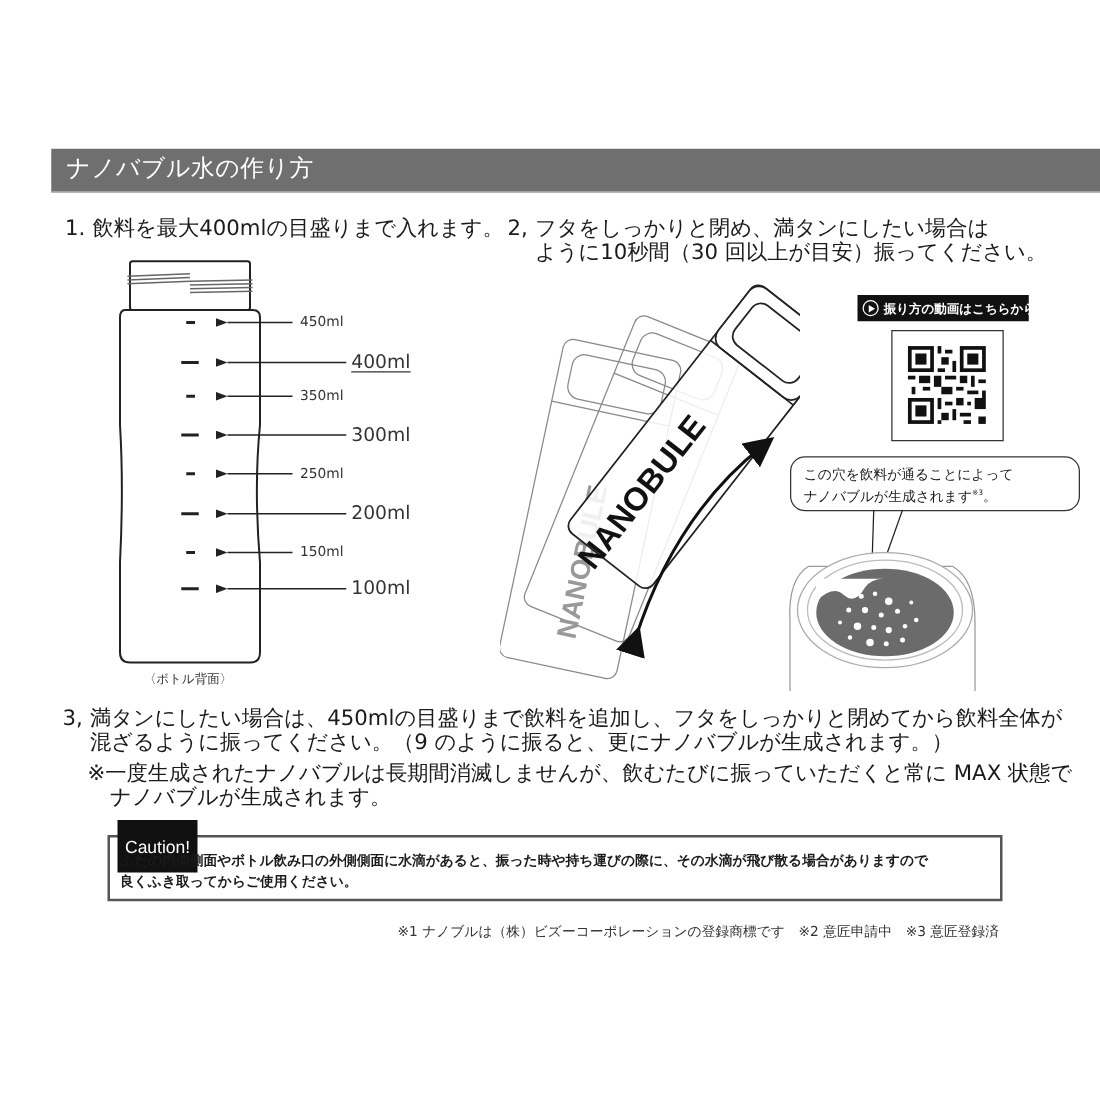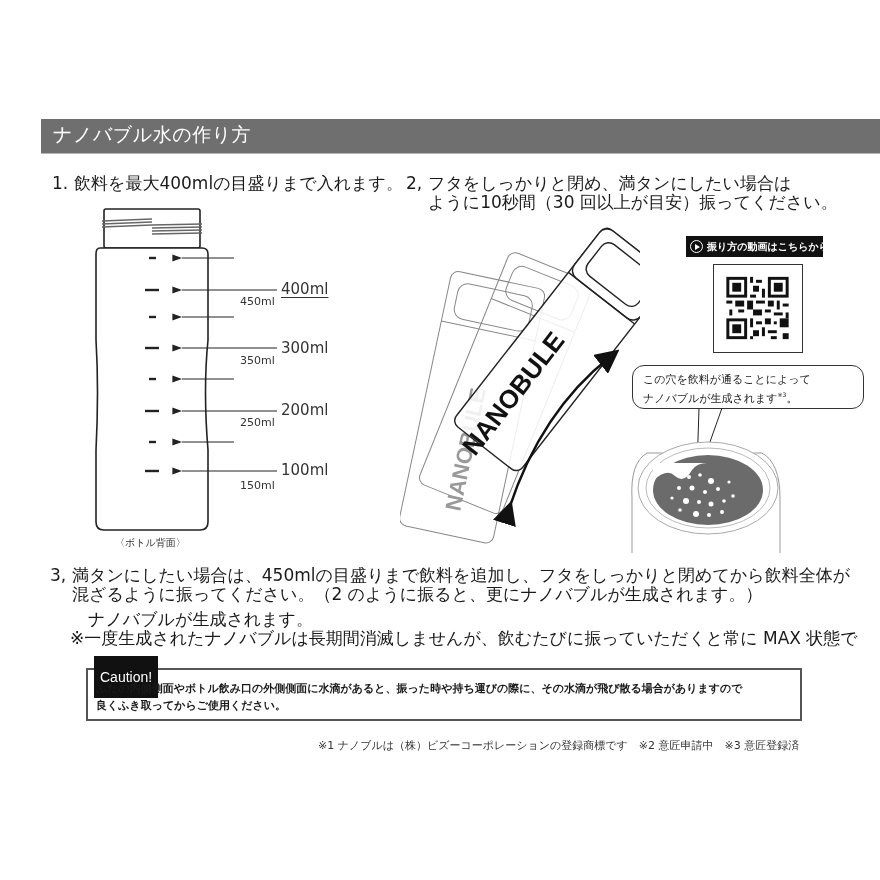--- a/index.html
+++ b/index.html
@@ -8,21 +8,21 @@
   .abs { position: absolute; }
   .header-bar { left: 41px; top: 119px; width: 861px; height: 34px; background: #706f6f;
                 border-bottom: 1px solid #b5b5b5; }
   .header-title { position: absolute; left: 12px; top: 3px; color: #ffffff; font-size: 19px;
                   letter-spacing: 0.5px; }
   .step { font-size: 17px; line-height: 19px; white-space: nowrap; }
   .step .num { display: inline-block; width: 22px; }
   .indent { padding-left: 22px; }
   .bottle-svg, .shake-svg, .cap-svg { position: absolute; }
   .ml { position: absolute; color: #333; white-space: nowrap; }
-  .ml.small { font-size: 11px; margin-top: 44px; }
+  .ml.small { font-size: 11px; }
   .ml.big { font-size: 15px; }
   .ml.underline { text-decoration: underline; text-underline-offset: 3px; }
   .caption-back { font-size: 10px; color: #333; }
   .video-label { left: 686px; top: 236px; width: 137px; height: 21px; background: #111;
                  color: #fff; font-size: 10px; font-weight: bold; display: flex; align-items: center;
                  gap: 4px; padding-left: 4px; box-sizing: border-box; white-space: nowrap; }
   .play-icon { width: 13px; height: 13px; border: 1.5px solid #fff; border-radius: 50%;
                position: relative; box-sizing: border-box; flex: none; }
   .play-icon::after { content: ""; position: absolute; left: 4px; top: 2.5px; border-left: 5px solid #fff;
                       border-top: 3.5px solid transparent; border-bottom: 3.5px solid transparent; }
@@ -224,26 +224,26 @@
       <circle cx="84" cy="106" r="3"></circle>
       <circle cx="97" cy="107" r="2"></circle>
     <circle cx="110" cy="104" r="2"></circle>
       <circle cx="121" cy="88" r="1.8"></circle>
       <circle cx="117" cy="74" r="1.6"></circle>
   </g>
 </svg>
 
 <div class="abs step step3">
   <div><span class="num">3,</span><span>満タンにしたい場合は、450mlの目盛りまで飲料を追加し、フタをしっかりと閉めてから飲料全体が</span></div>
-  <div class="indent">混ざるように振ってください。（2 のように振ると、更にナノバブルが生成されます。）</div>
+  <div class="indent">混ざるように振ってください。（9 のように振ると、更にナノバブルが生成されます。）</div>
 </div>
 
 <div class="abs step note">
+  <div>※一度生成されたナノバブルは長期間消滅しませんが、飲むたびに振っていただくと常に MAX 状態で</div>
   <div style="padding-left:18px;">ナノバブルが生成されます。</div>
-  <div>※一度生成されたナノバブルは長期間消滅しませんが、飲むたびに振っていただくと常に MAX 状態で</div>
 </div>
 
 <div class="abs caution-box"></div>
 <div class="abs caution-label">Caution!</div>
 <div class="abs caution-text">
   <div>ふたの内側側面やボトル飲み口の外側側面に水滴があると、振った時や持ち運びの際に、その水滴が飛び散る場合がありますので</div>
   <div>良くふき取ってからご使用ください。</div>
 </div>
 
 <div class="abs footnote">※1 ナノブルは（株）ビズーコーポレーションの登録商標です　※2 意匠申請中　※3 意匠登録済</div>

